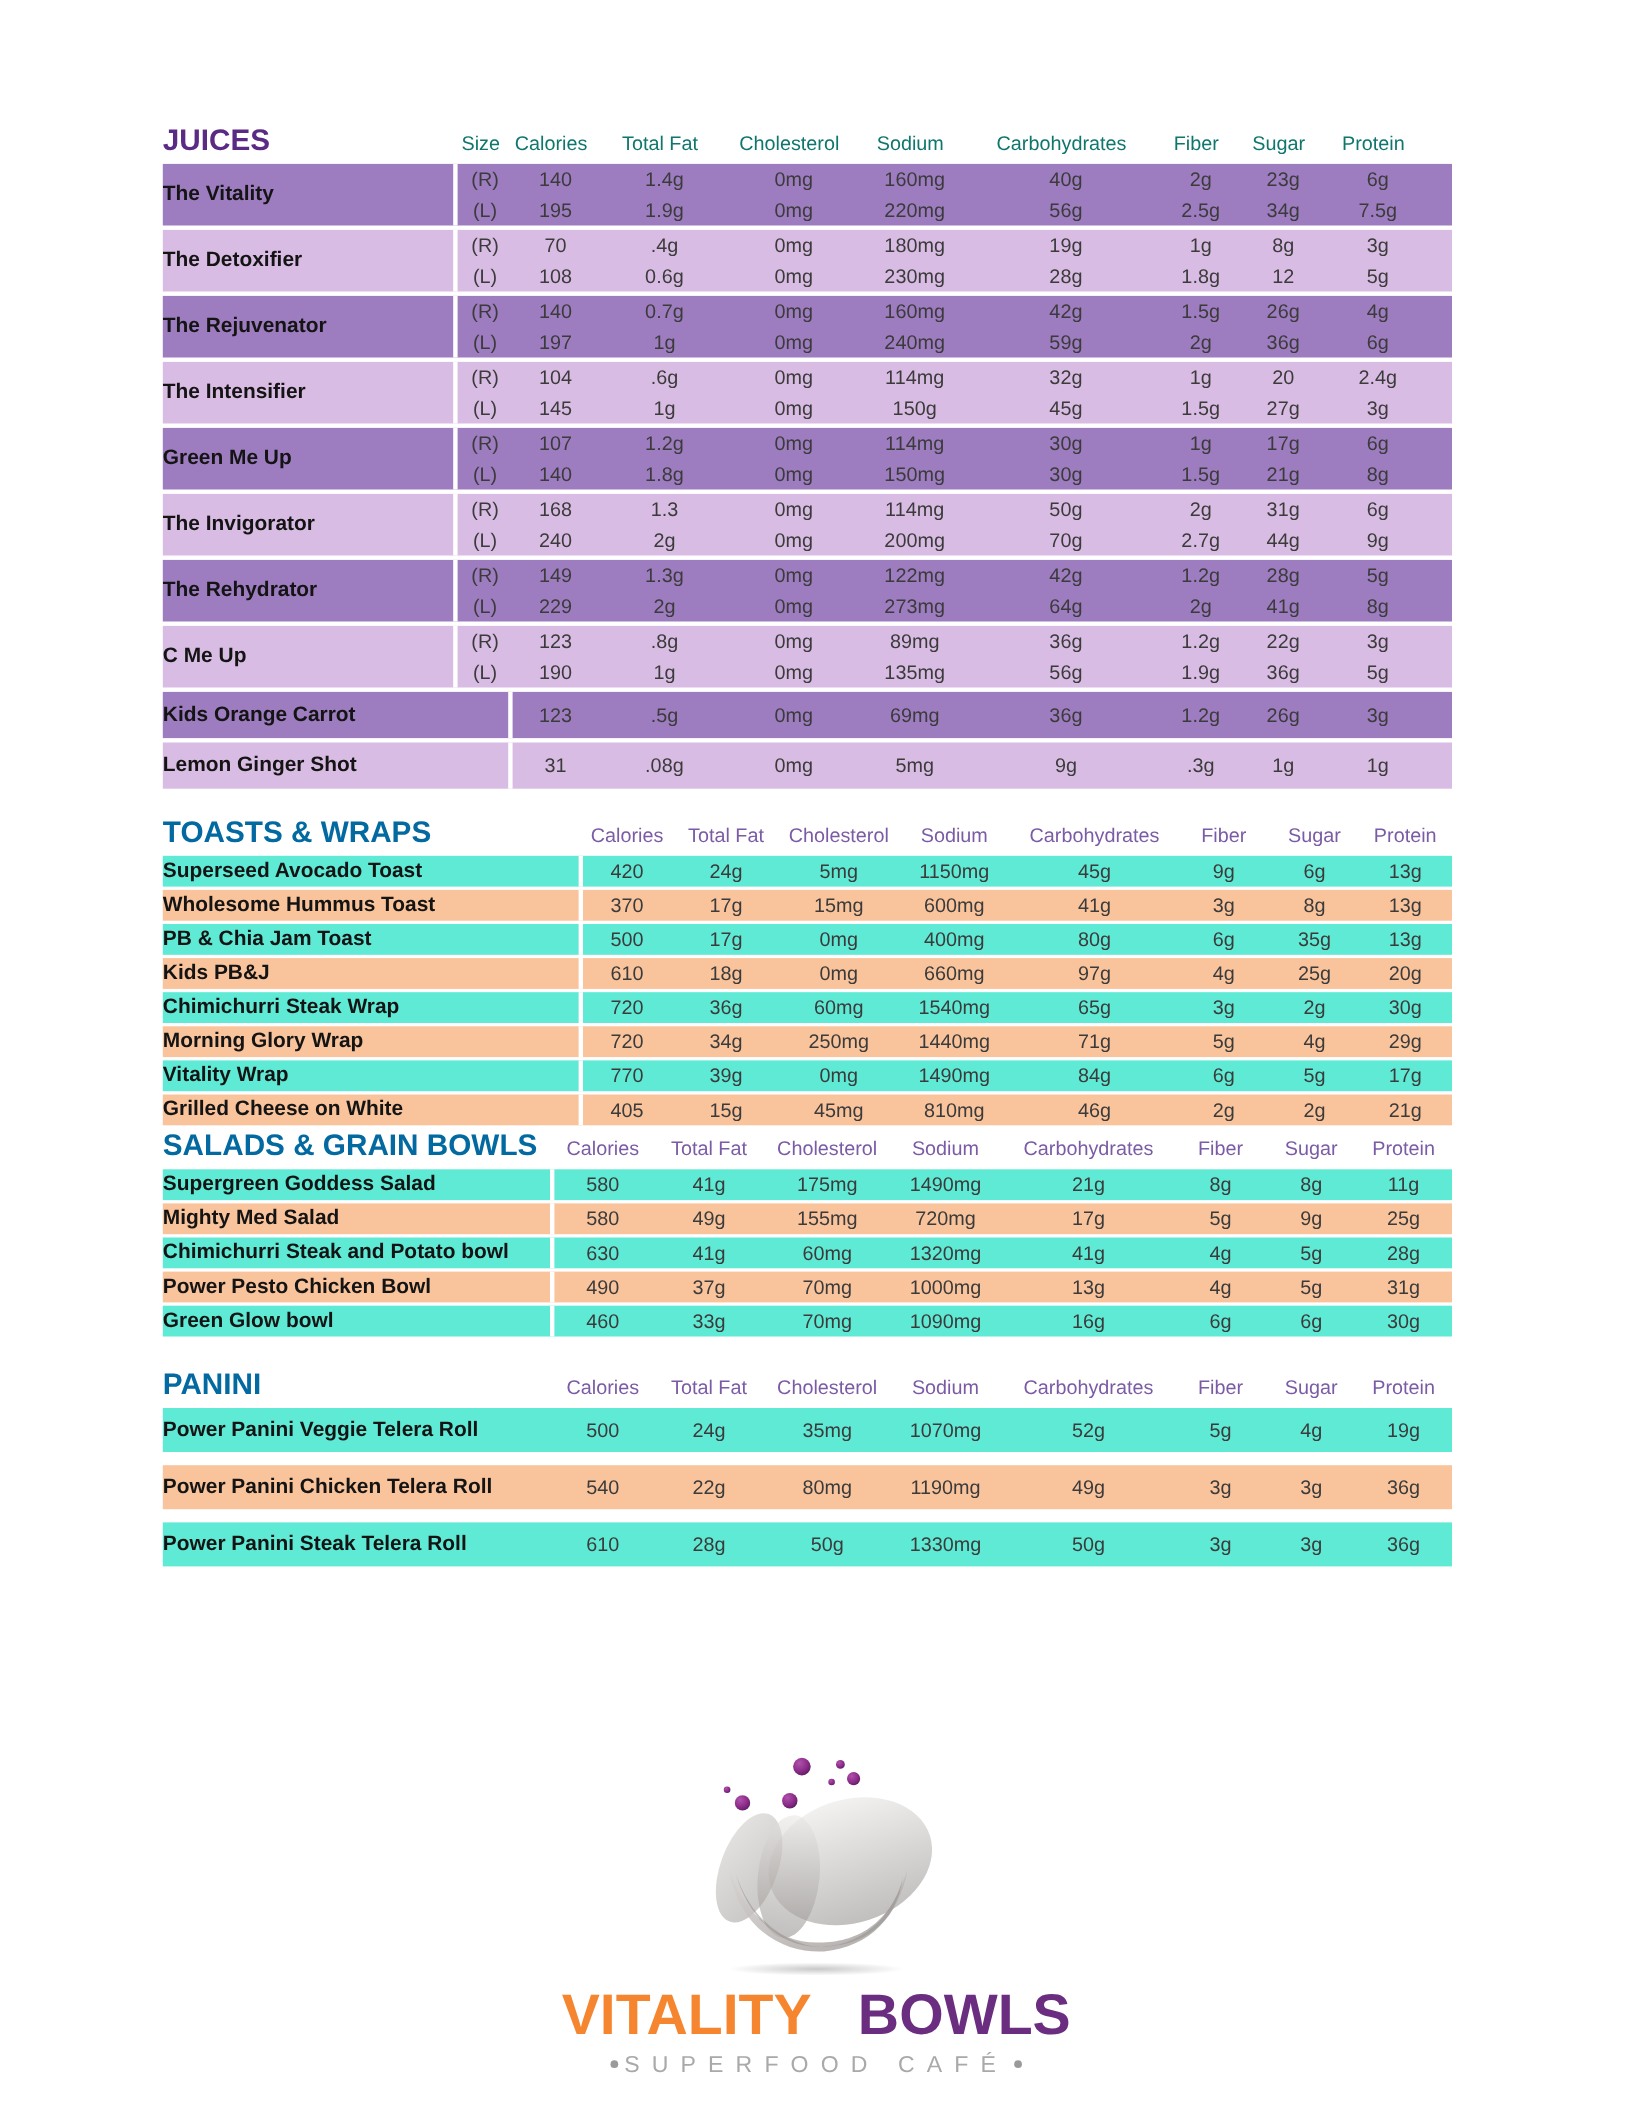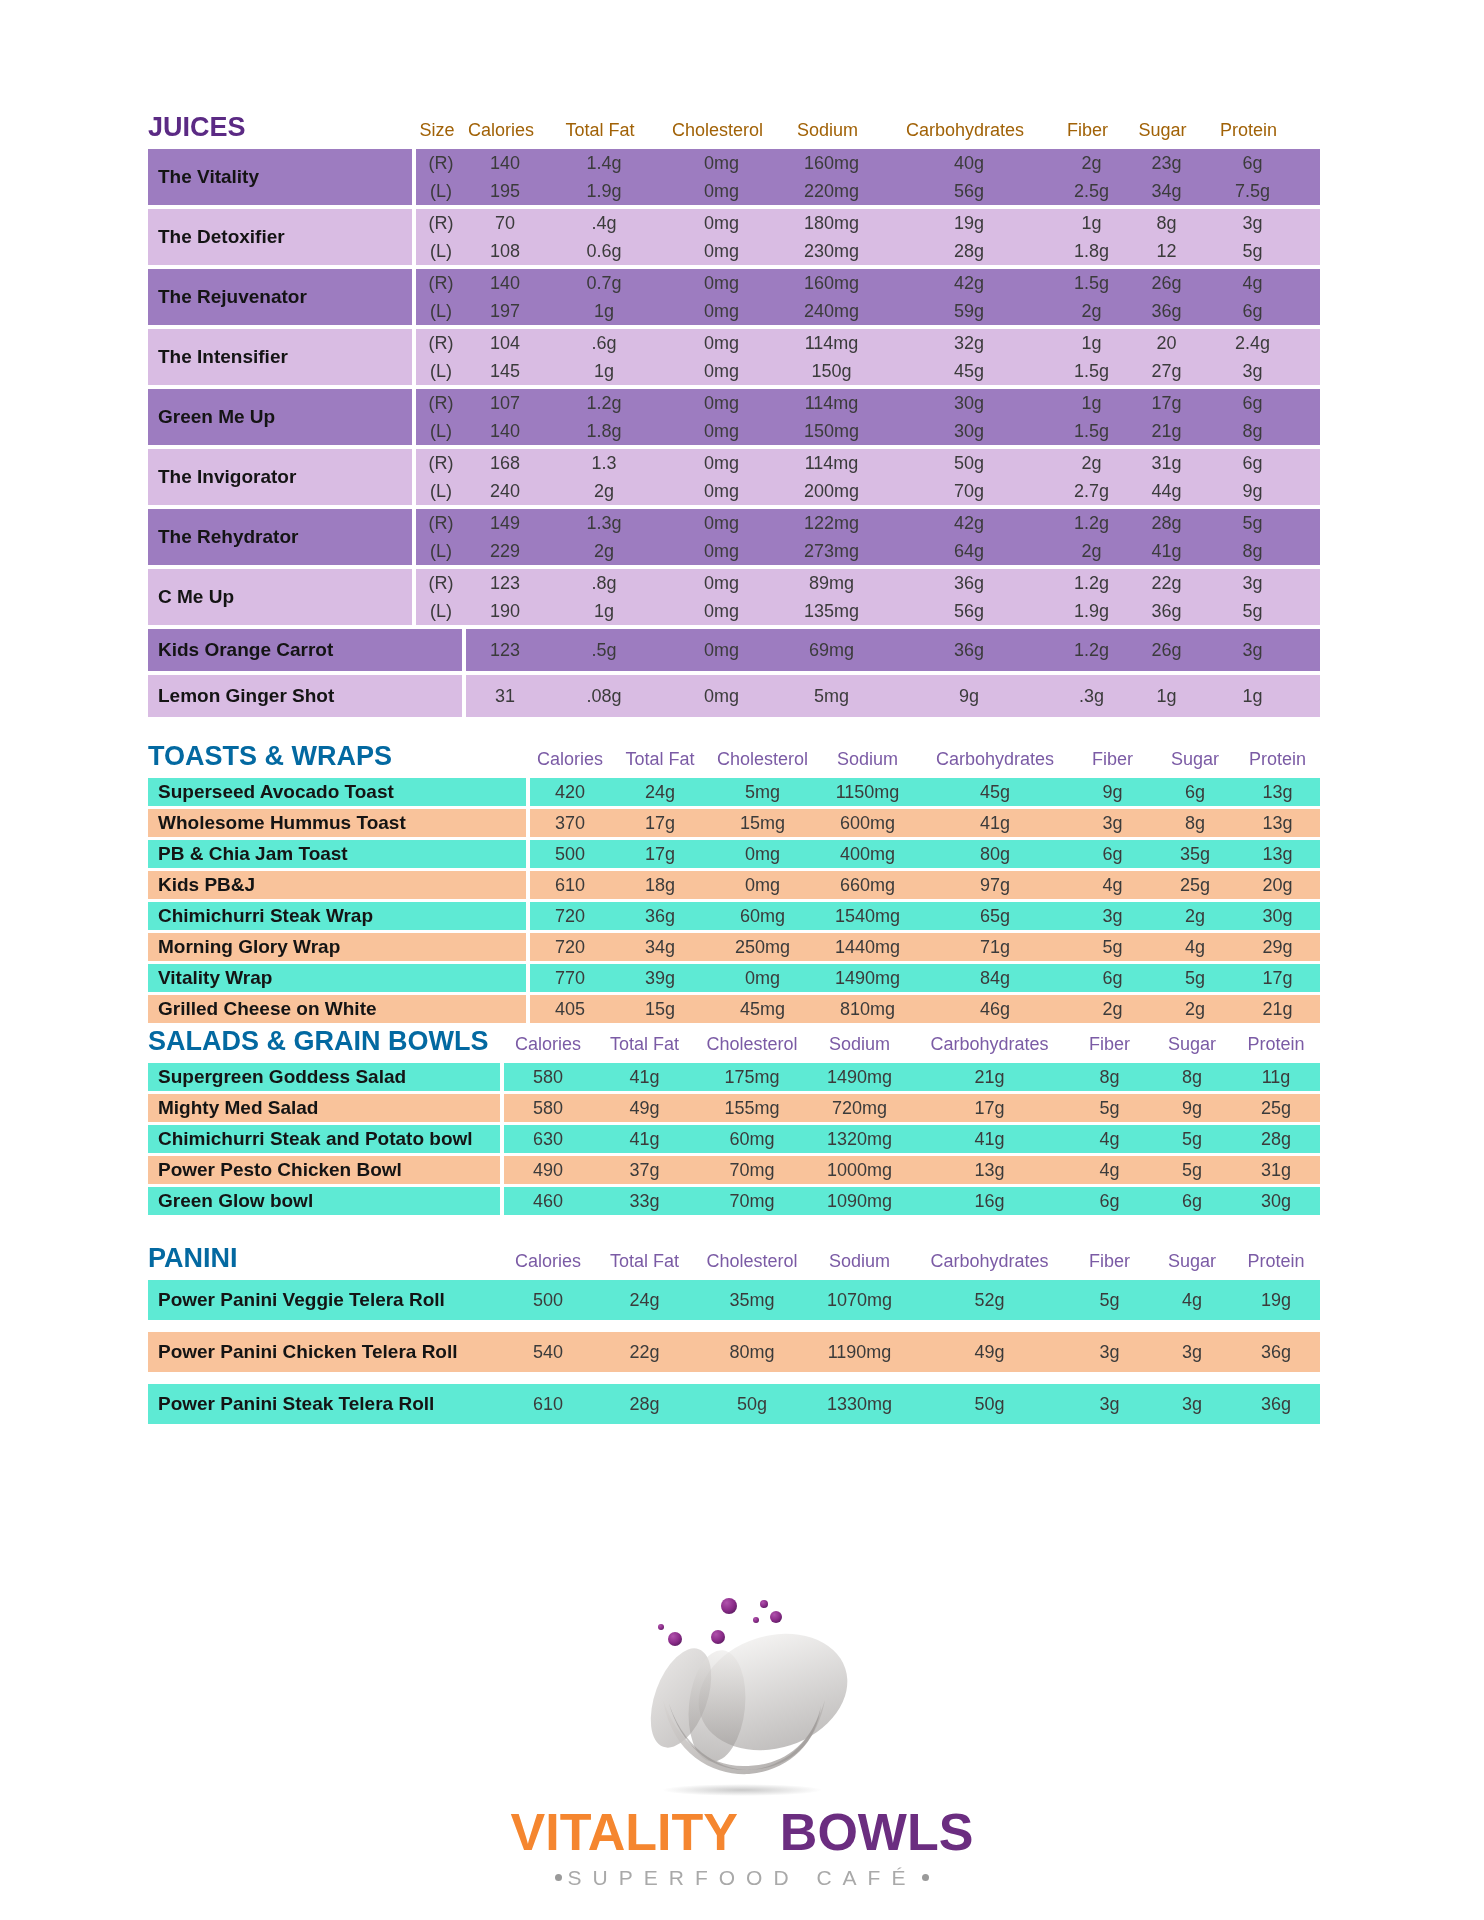--- a/index.html
+++ b/index.html
@@ -11,41 +11,41 @@
     overflow:hidden;
   }
   .content{position:absolute;left:148px;top:112px;}
 
   
   .sec-head{align-items:end;padding-bottom:6px;}
   .sec-title{font-weight:bold;font-size:27px;letter-spacing:0px;}
   .title-purple{color:#5b2a84;}
   .title-orange{color:#0369a1;}
   .col-h{font-size:18px;text-align:center;align-self:end;padding-bottom:2px;}
-  .colh-coral{color:#a16207;}
+  .colh-coral{color:#0f766e;}
   .colh-purple{color:#7b5ba5;}
 
   
   .grid-juices-head{display:grid;grid-template-columns:264px 50px 78px 120px 115px 105px 170px 75px 75px 97px;width:1149px;}
   .grid-juices-line{display:grid;grid-template-columns:50px 78px 120px 115px 105px 170px 75px 75px 97px;}
   .grid-juices-single{display:grid;grid-template-columns:78px 120px 115px 105px 170px 75px 75px 97px;}
   .grid-toasts-head{display:grid;grid-template-columns:382px 80px 100px 105px 105px 150px 85px 80px 85px;width:1172px;}
   .grid-toasts-vals{display:grid;grid-template-columns:80px 100px 105px 105px 150px 85px 80px 85px;}
   .grid-salads-head{display:grid;grid-template-columns:356px 88px 105px 110px 105px 155px 85px 80px 88px;width:1172px;}
   .grid-salads-vals{display:grid;grid-template-columns:88px 105px 110px 105px 155px 85px 80px 88px;}
 
   
   .row{display:flex;margin-bottom:4px;}
   .j-dark{background:#9d7cc0;}
   .j-light{background:#d9bce3;}
   .o-dark{background:#5eead4;justify-content:space-between;}
   .o-light{background:#f9c39b;}
   .name-cell{
     display:flex;align-items:center;
-    padding-left:10px;box-sizing:border-box;
+    box-sizing:border-box;
     font-weight:bold;font-size:19px;color:#141414;
   }
   .sep{border-right:4px solid #ffffff;}
   .j-name{width:268px;}
   .j-name-wide{width:318px;}
   .t-name{width:382px;}
   .s-name{width:356px;}
   .p-name{width:356px;}
   .val{
     display:flex;align-items:center;justify-content:center;

